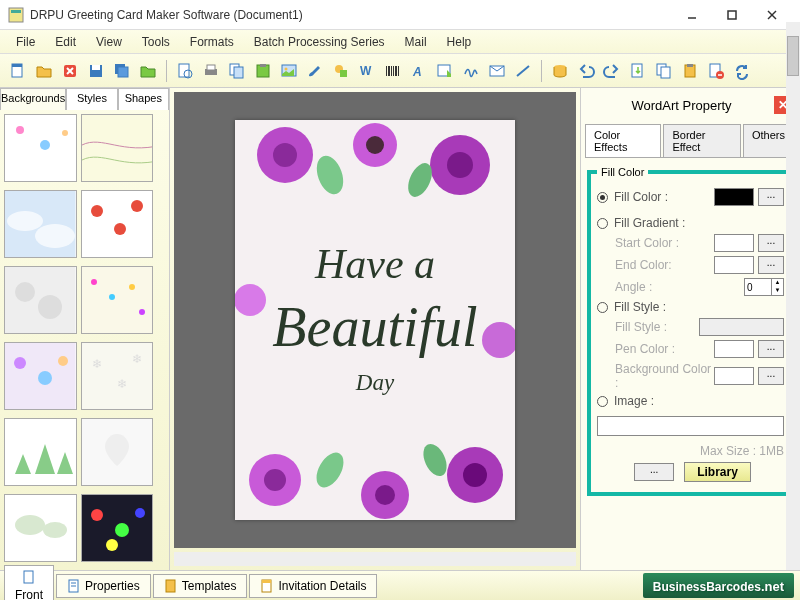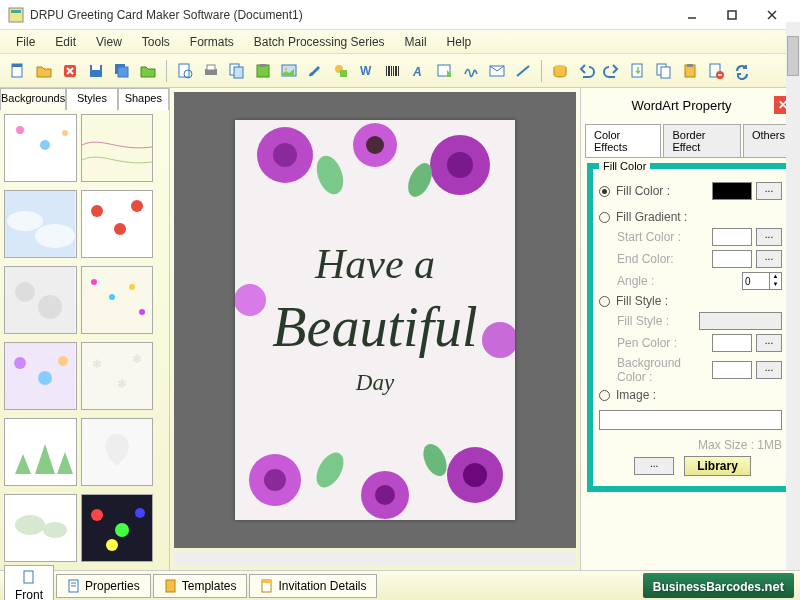--- a/index.html
+++ b/index.html
@@ -37,21 +37,21 @@
 .t3 { top: 250px; font-size: 23px; font-style: italic; }
 .hscroll { height: 14px; background: #eee; margin: 0 4px 4px 4px; }
 
 .right-panel { width: 220px; background: #fdfdf0; border-left: 1px solid #ccc; padding: 4px; }
 .rp-title { display: flex; align-items: center; padding: 4px; }
 .rp-title .t { flex: 1; text-align: center; font-size: 13px; }
 .rp-close { width: 18px; height: 18px; background: #e74c3c; color: #fff; display: flex; align-items: center; justify-content: center; font-weight: bold; }
 .rp-tabs { display: flex; margin-top: 6px; border-bottom: 1px solid #aaa; }
 .rp-tab { padding: 4px 8px; border: 1px solid #aaa; border-bottom: none; background: #eee; font-size: 11px; margin-right: 2px; cursor: pointer; }
 .rp-tab.active { background: #fff; }
-.fieldset { border: 6px solid #14b8a6; margin: 2px 2px; padding: 6px; }
+.fieldset { border: 4px solid #14b8a6; margin: 8px 2px; padding: 6px; }
 .fieldset legend { font-size: 11px; padding: 0 4px; }
 .row { display: flex; align-items: center; margin: 4px 0; font-size: 11px; }
 .row label { flex: 1; color: #555; }
 .row.disabled label { color: #aaa; }
 .swatch { width: 40px; height: 18px; border: 1px solid #888; background: #000; }
 .swatch.empty { background: #fff; }
 .btn-s { width: 26px; height: 18px; border: 1px solid #888; background: #eee; margin-left: 4px; text-align: center; font-size: 10px; }
 .radio { width: 11px; height: 11px; border: 1px solid #555; border-radius: 50%; margin-right: 6px; display: inline-flex; align-items: center; justify-content: center; }
 .radio.sel::after { content: ''; width: 5px; height: 5px; background: #333; border-radius: 50%; }
 .spin { width: 40px; height: 18px; border: 1px solid #888; background: #fff; display: flex; }

